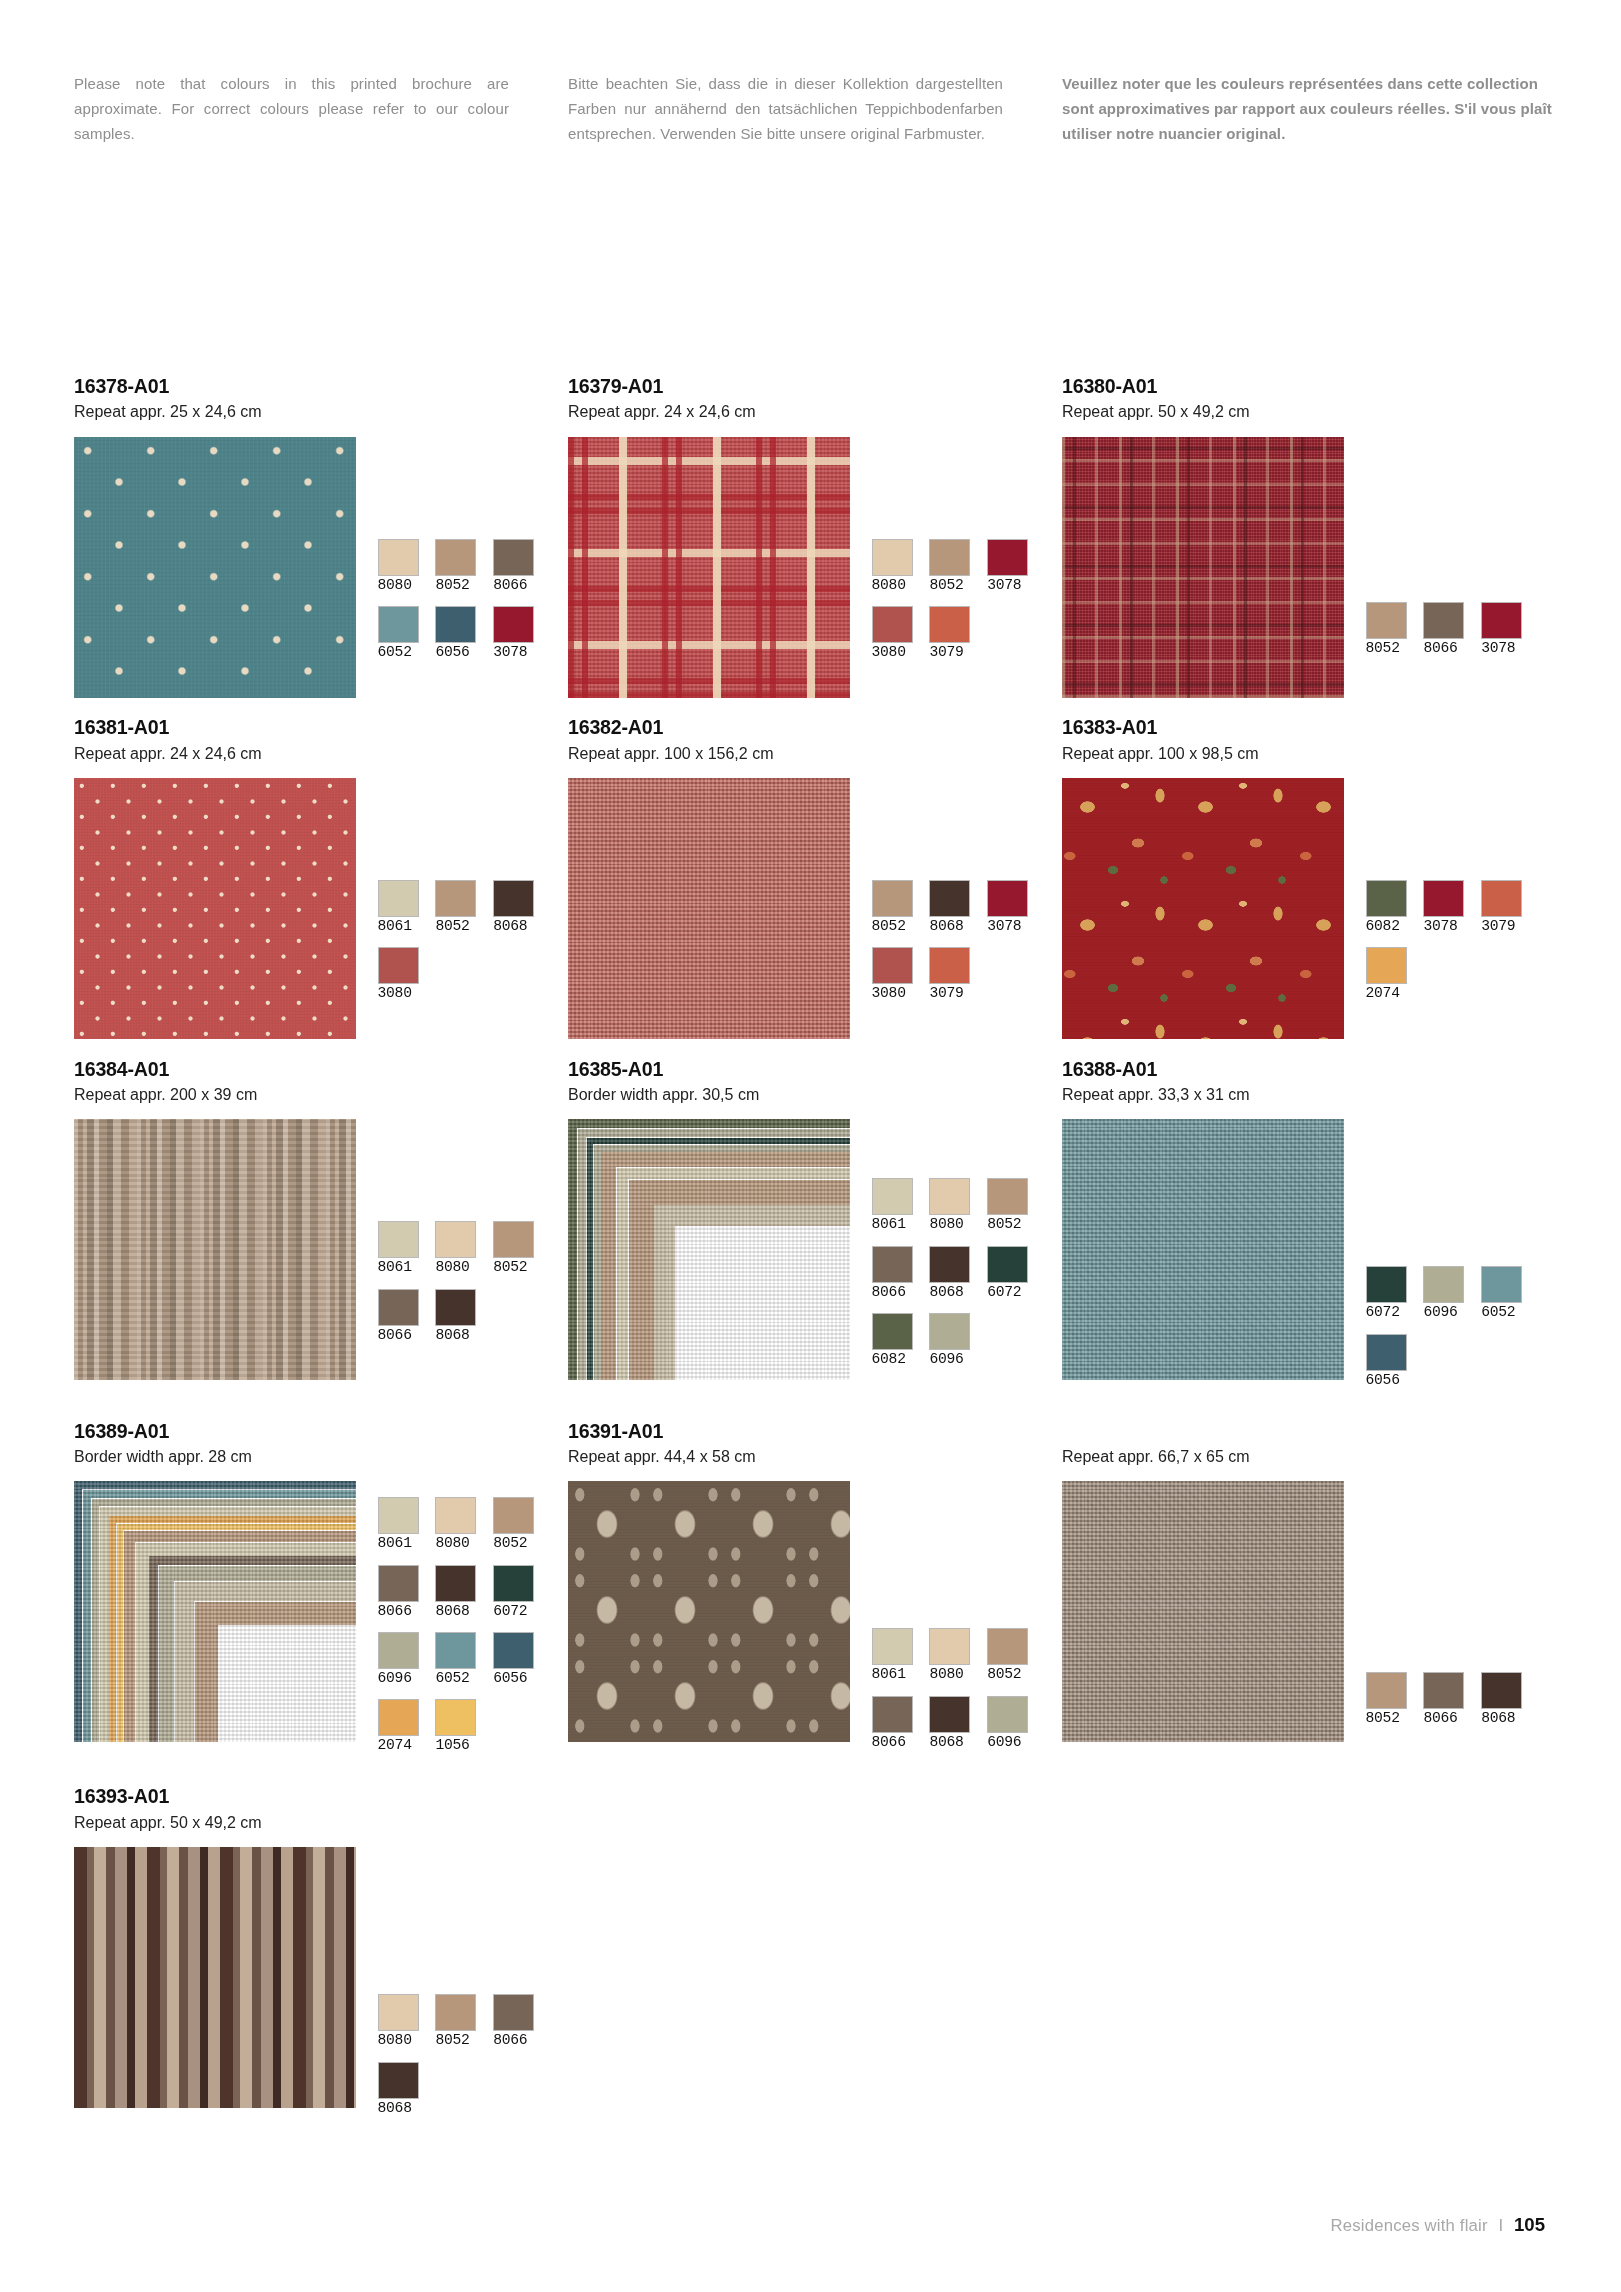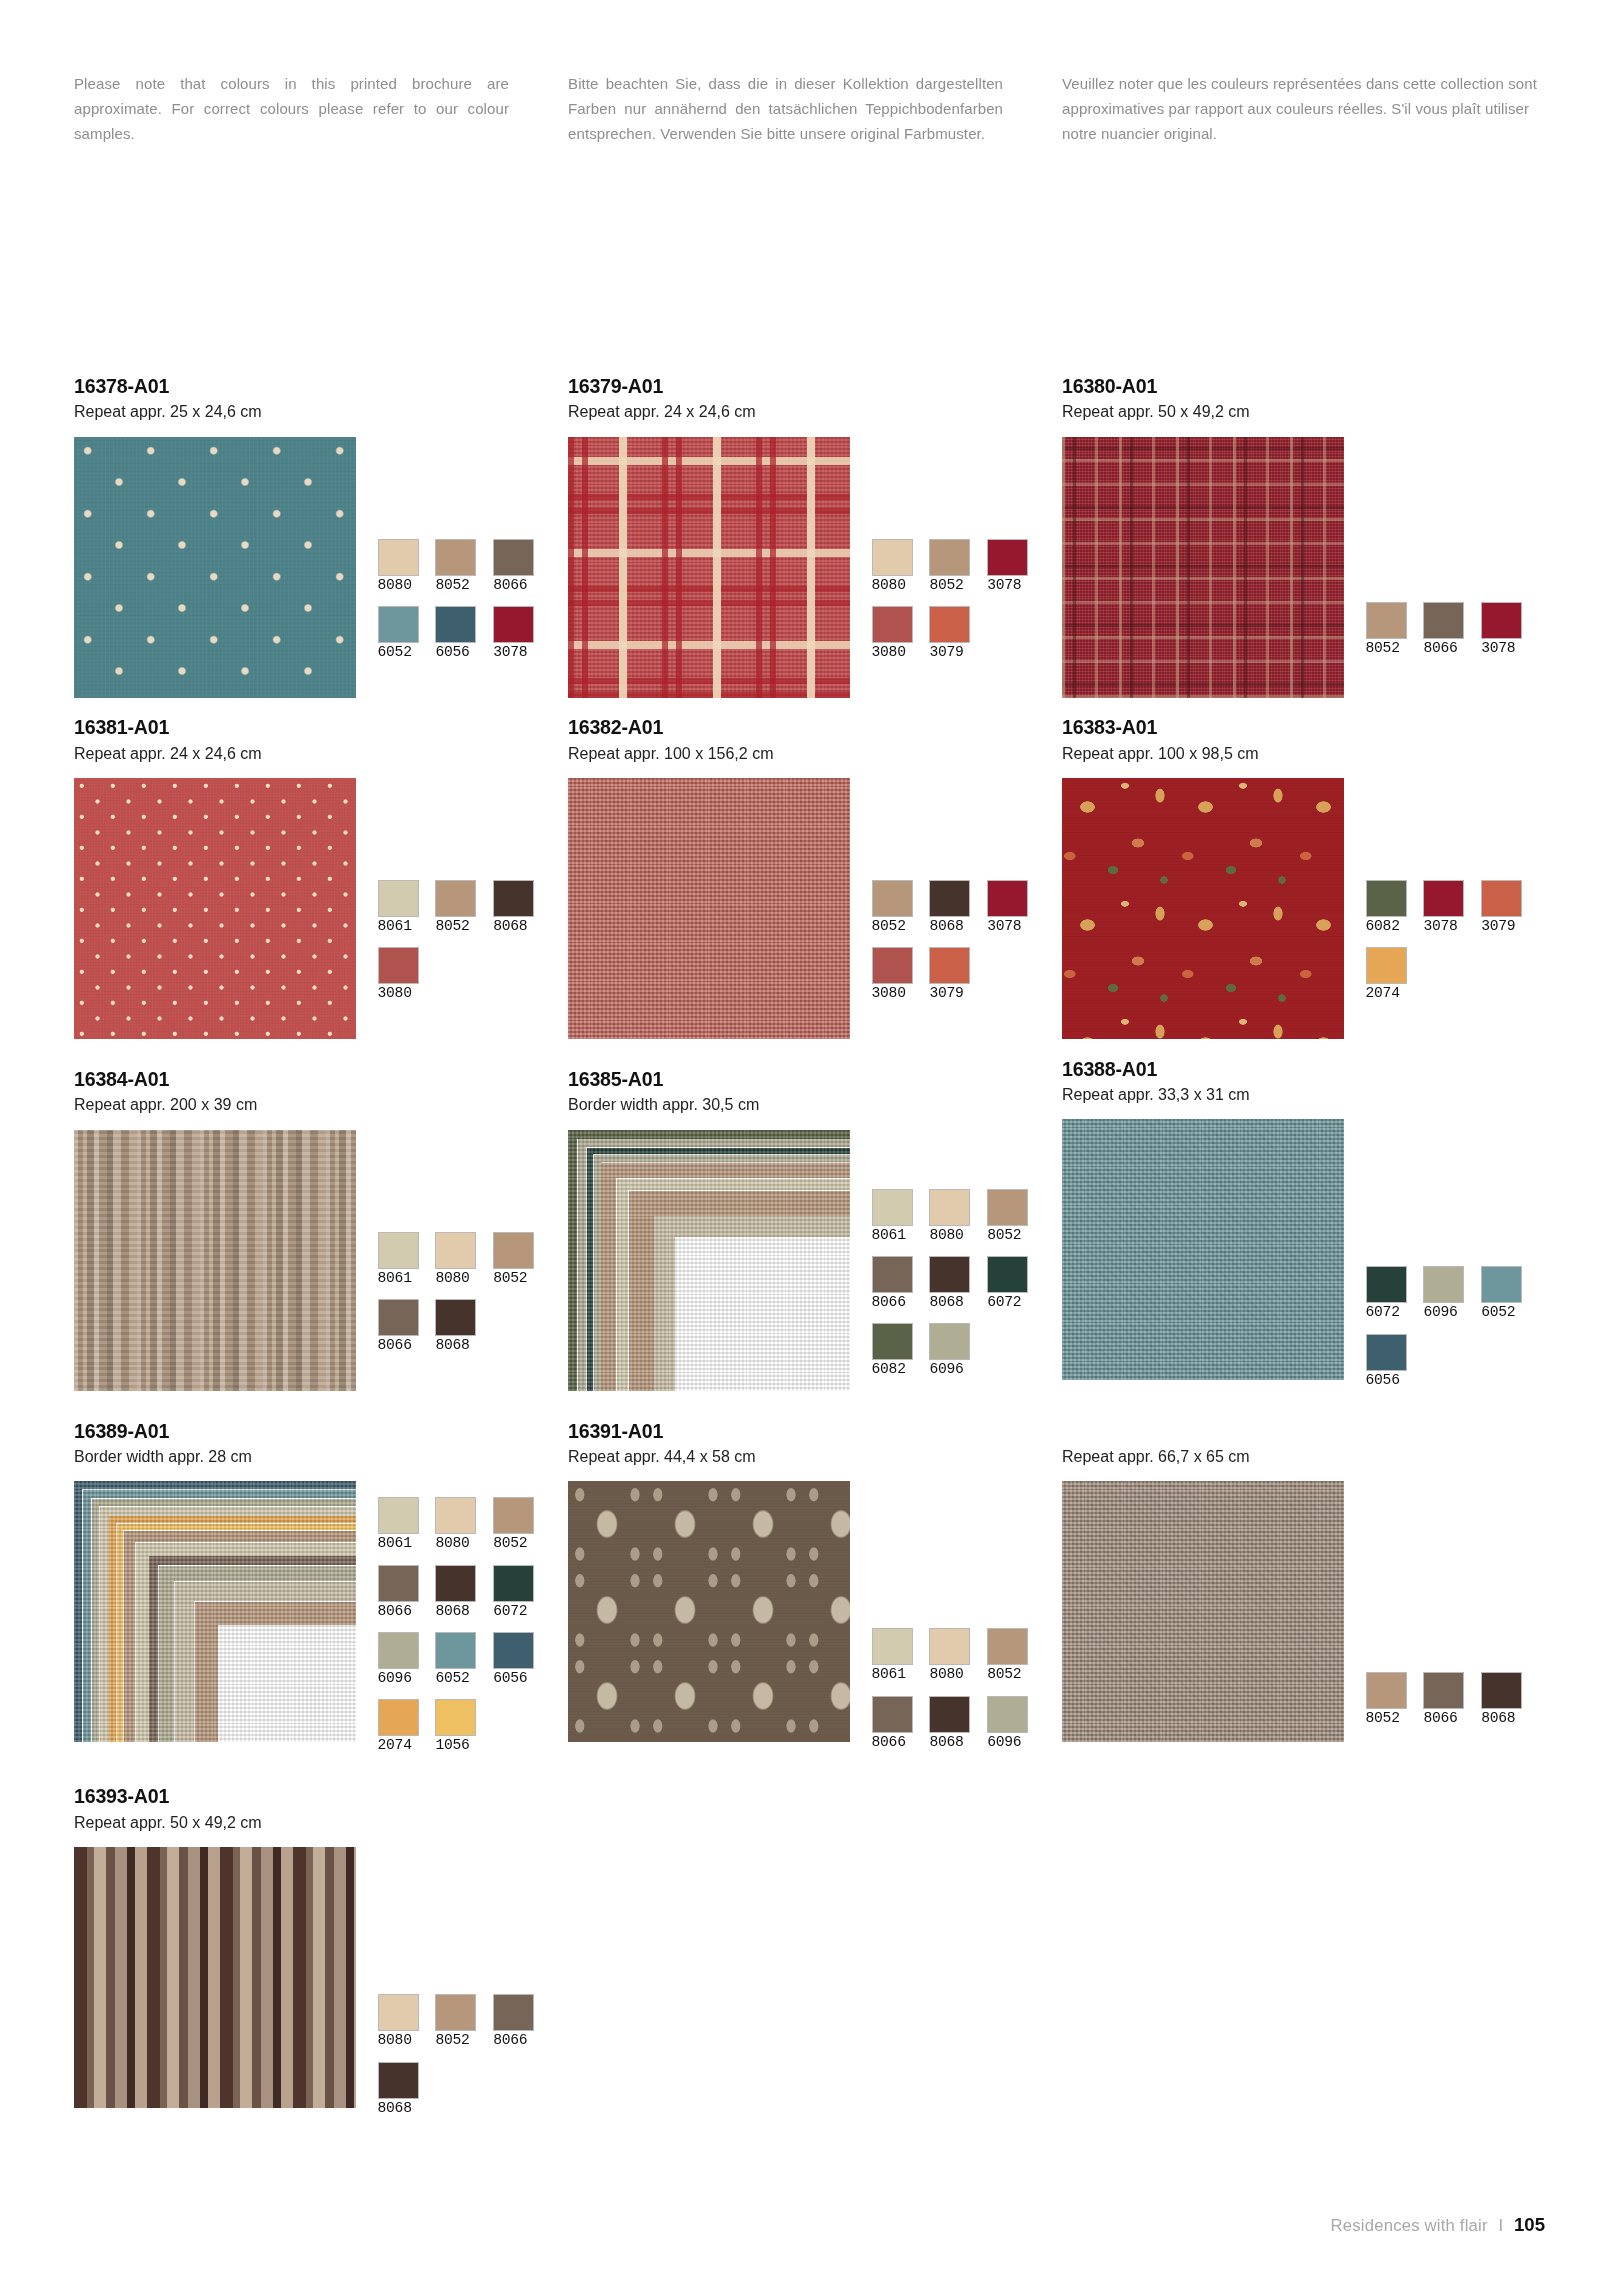--- a/index.html
+++ b/index.html
@@ -32,21 +32,21 @@
   }
   .note {
     width: 510px;
     padding-right: 59px;
     font-size: 15px;
     line-height: 1.68;
     color: #8e8e8e;
     text-align: justify;
     letter-spacing: 0.1px;
   }
-  .note.last { text-align: left; padding-right: 0; }
+  .note.last { text-align: left; padding-right: 0; font-weight: bold; }
 
   
   .grid {
     position: absolute;
     top: 374px;
     left: 74px;
     width: 1482px;
   }
   .row { display: flex; width: 100%; }
   .cell {
@@ -445,21 +445,21 @@
                 <div class="chip-label">3079</div>
               </div>
               <div class="chip">
                 <div class="chip-color" style="background: rgb(229, 167, 85);"></div>
                 <div class="chip-label">2074</div>
               </div>
             </div>
           </div>
         </div>
       </div>
-      <div class="row" style="margin-bottom: 17.6px; align-items: center;">
+      <div class="row" style="margin-bottom: 17.6px;">
         <div class="cell">
           <div class="prod-code">16384-A01</div>
           <div class="prod-repeat">Repeat appr. 200 x 39 cm</div>
           <div class="body">
             <div class="sample pat-cableknit"></div>
             <div class="chips" style="padding-top: 102px;">
               <div class="chip">
                 <div class="chip-color" style="background: rgb(211, 203, 176);"></div>
                 <div class="chip-label">8061</div>
               </div>

